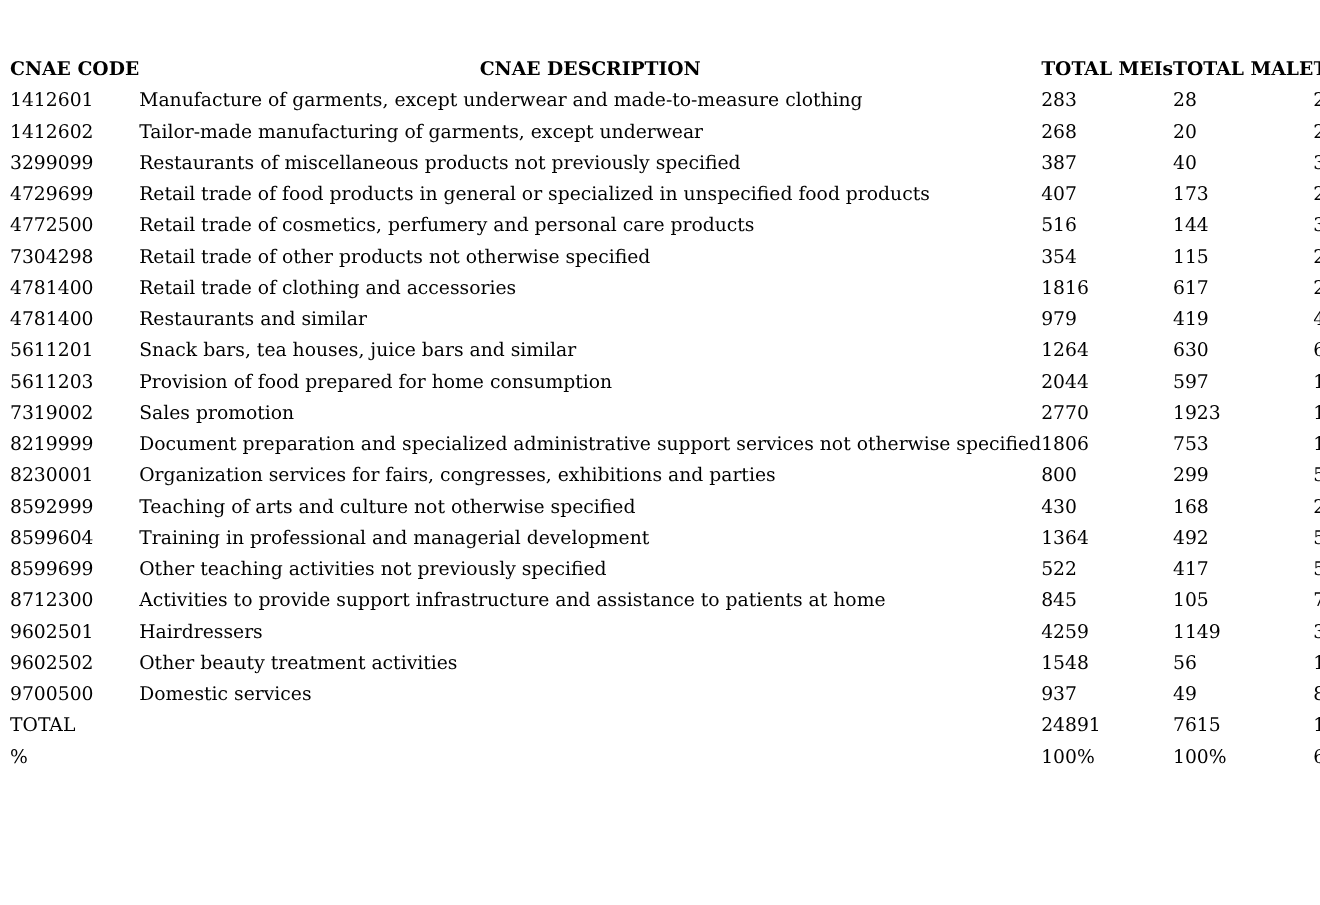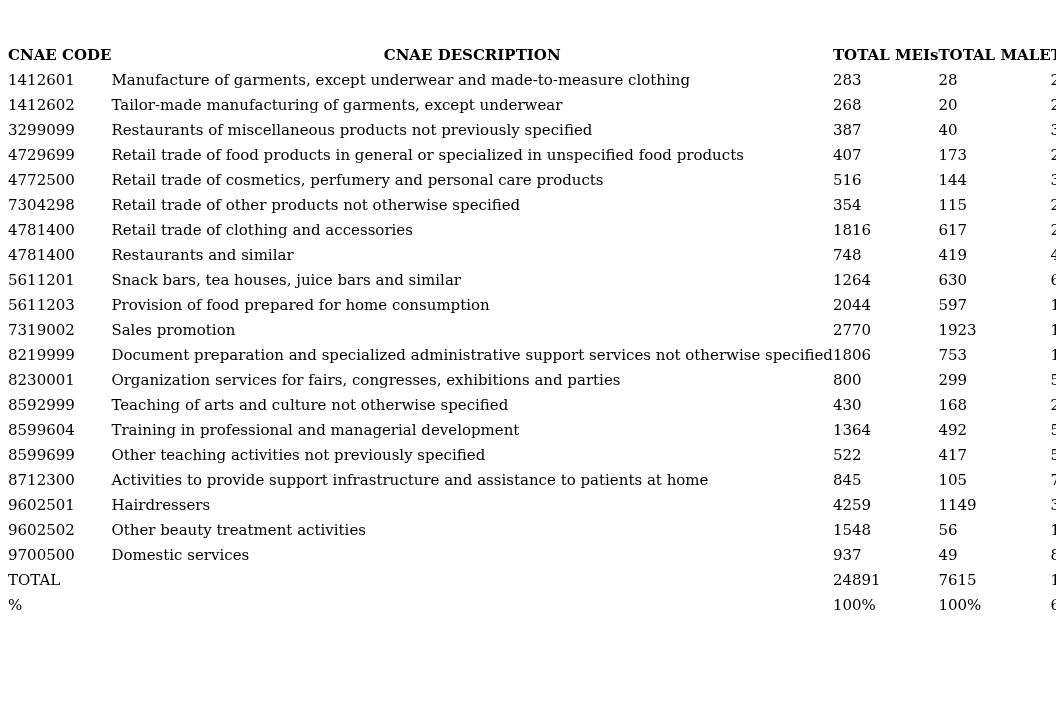--- a/index.html
+++ b/index.html
@@ -114,21 +114,21 @@
       <tr>
         <td>4781400</td>
         <td>Retail trade of clothing and accessories</td>
         <td>1816</td>
         <td>617</td>
         <td>2520</td>
       </tr>
       <tr>
         <td>4781400</td>
         <td>Restaurants and similar</td>
-        <td>748</td>
+        <td>979</td>
         <td>419</td>
         <td>432</td>
       </tr>
       <tr>
         <td>5611201</td>
         <td>Snack bars, tea houses, juice bars and similar</td>
         <td>1264</td>
         <td>630</td>
         <td>634</td>
       </tr>

